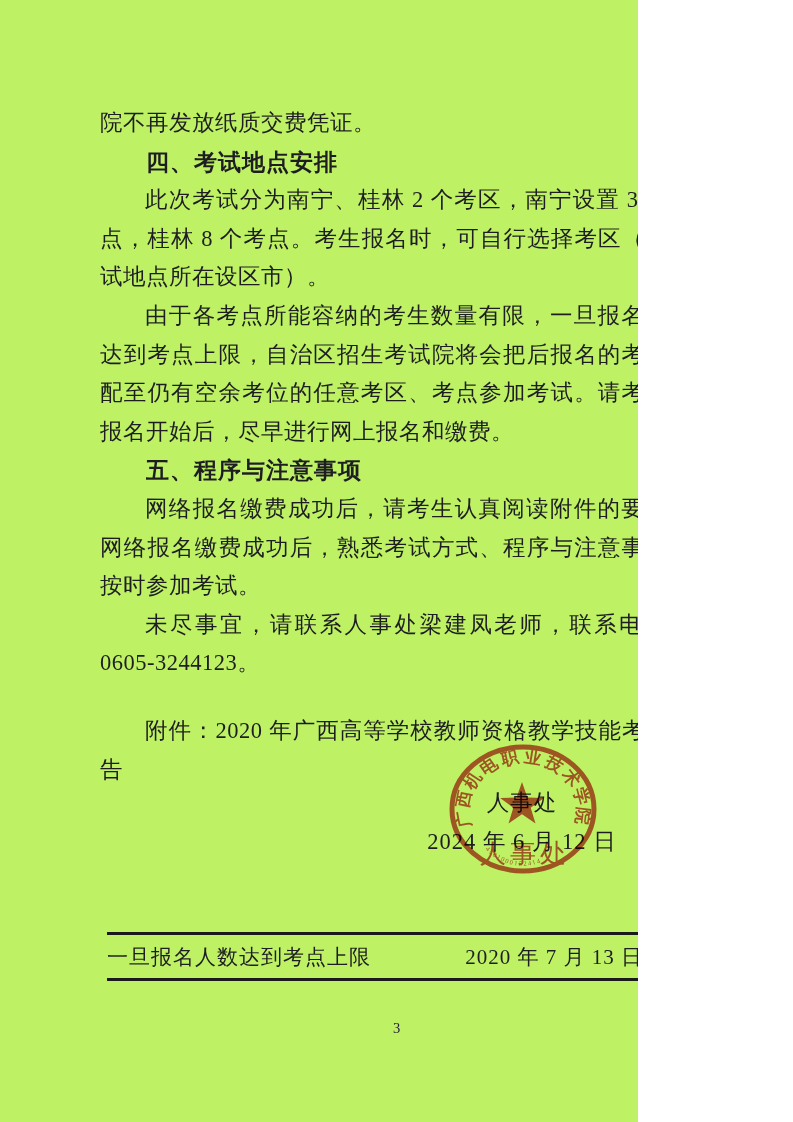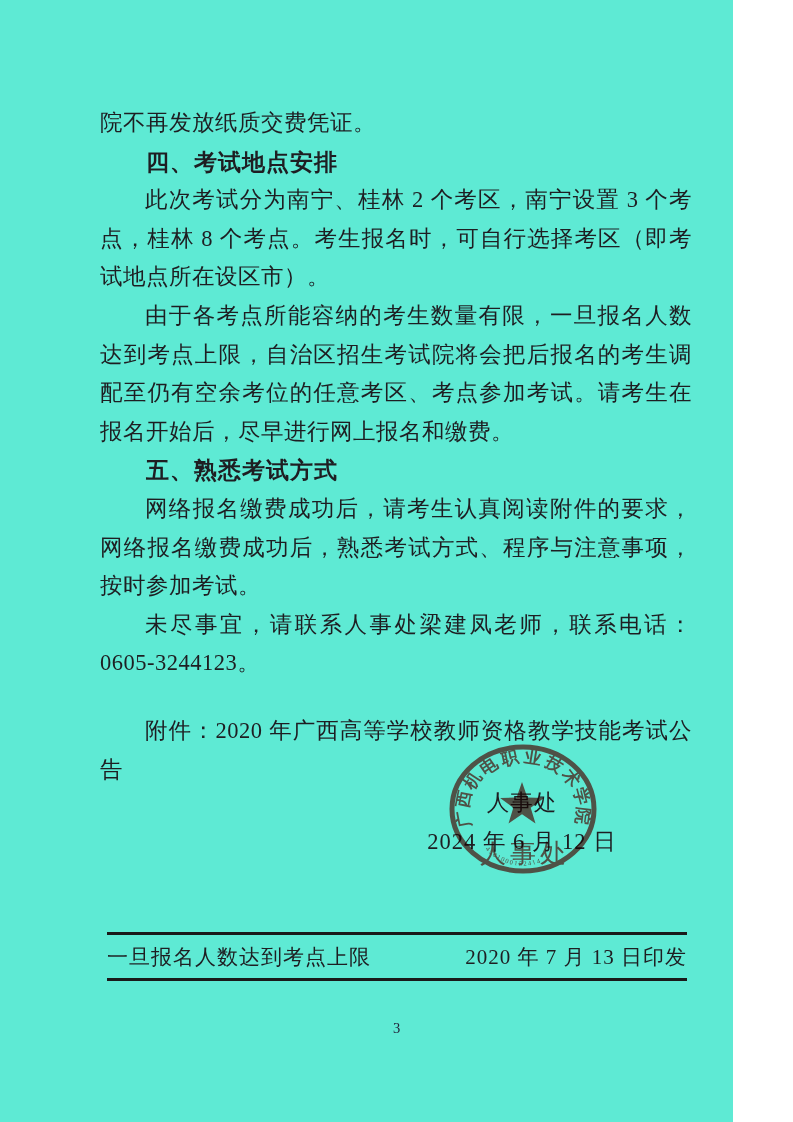--- a/index.html
+++ b/index.html
@@ -3,22 +3,22 @@
 <meta charset="utf-8">
 <style>
   * { margin:0; padding:0; box-sizing:border-box; }
   html,body { width:793px; height:1122px; }
   body {
     background:#ffffff;
     font-family:"Liberation Serif","DejaVu Serif",serif;
     color:#1e1e22;
   }
   .page {
-    position:relative; width:733px; height:1122px;
-    background:#5eead4; overflow:hidden;
+    position:relative; width:638px; height:1122px;
+    background:#bef264; overflow:hidden;
   }
   .text-col {
     position:absolute; left:100px; top:104px; width:592px;
     font-size:22.5px; line-height:38.6px; letter-spacing:0.5px;
     text-align:justify;
   }
   .text-col p { text-indent:2em; }
   .text-col p.no-indent { text-indent:0; }
   .heading {
     font-family:"Liberation Sans","DejaVu Sans",sans-serif;
@@ -66,21 +66,21 @@
 </head>
 <body>
 
 <div class="page">
 
   <main class="text-col">
     <p class="no-indent">院不再发放纸质交费凭证。</p>
     <h2 class="heading">四、考试地点安排</h2>
     <p>此次考试分为南宁、桂林 2 个考区，南宁设置 3 个考点，桂林 8 个考点。考生报名时，可自行选择考区（即考试地点所在设区市）。</p>
     <p>由于各考点所能容纳的考生数量有限，一旦报名人数达到考点上限，自治区招生考试院将会把后报名的考生调配至仍有空余考位的任意考区、考点参加考试。请考生在报名开始后，尽早进行网上报名和缴费。</p>
-    <h2 class="heading">五、熟悉考试方式</h2>
+    <h2 class="heading">五、程序与注意事项</h2>
     <p>网络报名缴费成功后，请考生认真阅读附件的要求，网络报名缴费成功后，熟悉考试方式、程序与注意事项，按时参加考试。</p>
     <p>未尽事宜，请联系人事处梁建凤老师，联系电话：0605-3244123。</p>
     <p class="attachment">附件：2020 年广西高等学校教师资格教学技能考试公告</p>
   </main>
 
   <div class="sig">
     <div>人事处</div>
     <div>2024 年 6 月 12 日</div>
   </div>
 

